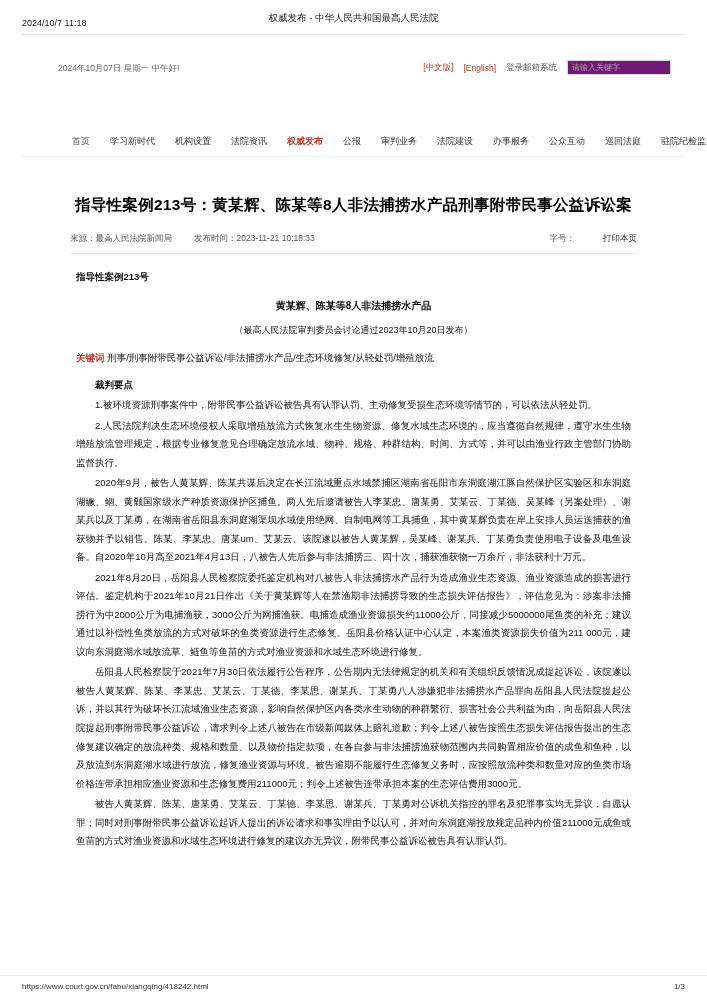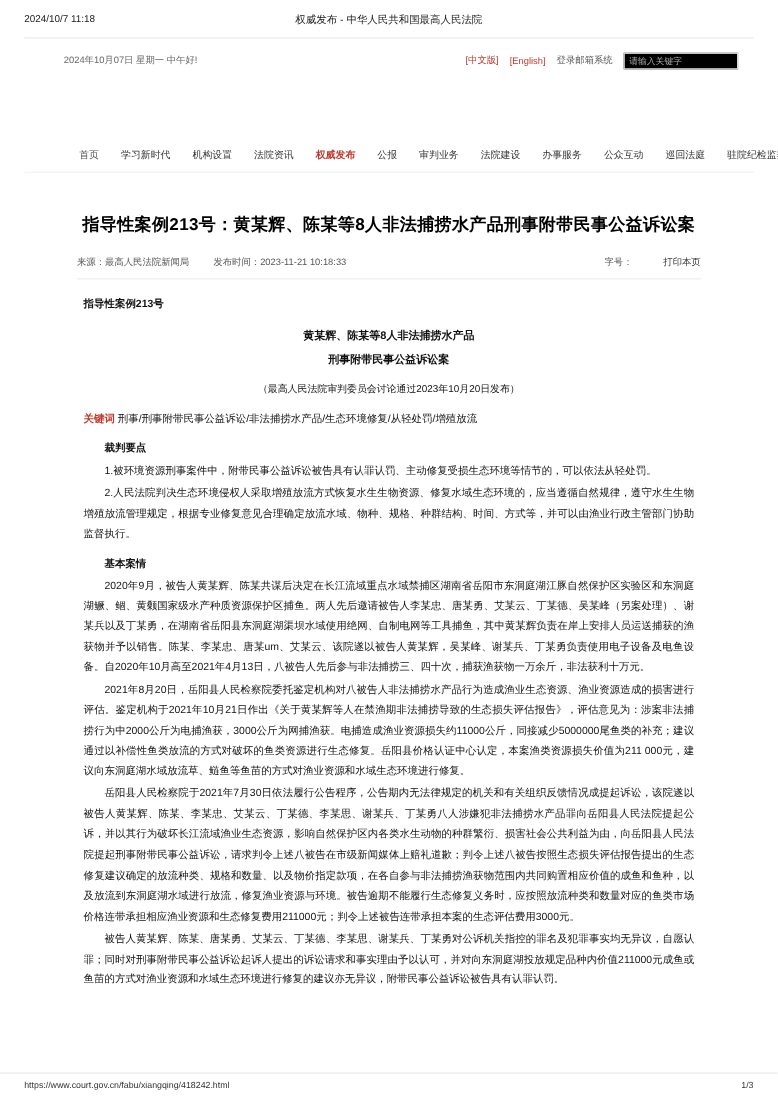--- a/index.html
+++ b/index.html
@@ -10,21 +10,21 @@
     background: #ffffff;
     font-family: "Liberation Sans", sans-serif;
     color: #000000;
     position: relative;
     overflow: hidden;
   }
 
   
   .print-header {
     display: flex;
-    align-items: flex-start;
+    align-items: center;
     padding: 12px 22px 0 22px;
     font-size: 9px;
     color: #222;
     position: relative;
     height: 34px;
   }
   .print-date { font-size: 9px; color: #1a1a1a; }
   .print-title {
     position: absolute;
     left: 0; right: 0;
@@ -36,35 +36,35 @@
 
   .page-frame {
     margin: 0 22px;
     border-top: 1px solid #e7e7e7;
     padding-top: 0;
   }
 
   
   .site-topbar {
     display: flex;
-    align-items: center;
+    align-items: flex-end;
     height: 40px;
     padding: 0 14px 0 36px;
     font-size: 8.5px;
     color: #555;
   }
   .topbar-left { flex: 1; color: #666; font-size: 8.5px; }
   .topbar-right { display: flex; align-items: center; gap: 10px; }
   .lang-link { color: #c0392b; font-size: 8.5px; }
   .lang-link.en { color: #c0392b; }
   .topbar-link { color: #555; font-size: 8.5px; }
   .search-box {
     width: 104px; height: 15px;
     border: 1px solid #d8d8d8;
-    background: #000000;
+    background: #701a75;
     font-size: 8px;
     color: #aaa;
     padding: 0 4px;
     line-height: 13px;
   }
 
   
   .banner { height: 52px; }
 
   
@@ -192,32 +192,30 @@
     <div class="article-meta">
       <span class="meta-source">来源：最高人民法院新闻局</span>
       <span class="meta-time">发布时间：2023-11-21 10:18:33</span>
       <span class="meta-fontsize">字号：</span>
       <span class="meta-print">打印本页</span>
     </div>
 
     <div class="body-wrap">
       <div class="case-no">指导性案例213号</div>
       <div class="ctitle1">黄某辉、陈某等8人非法捕捞水产品</div>
-      <div class="ctitle2">刑事附带民事公益诉讼案</div>
       <div class="approved">（最高人民法院审判委员会讨论通过2023年10月20日发布）</div>
 
       <div class="kw-line">
         <span class="kw-label">关键词</span><span> 刑事/刑事附带民事公益诉讼/非法捕捞水产品/生态环境修复/从轻处罚/增殖放流</span>
       </div>
 
       <div class="sec-head-ind">裁判要点</div>
       <p class="p">1.被环境资源刑事案件中，附带民事公益诉讼被告具有认罪认罚、主动修复受损生态环境等情节的，可以依法从轻处罚。</p>
       <p class="p">2.人民法院判决生态环境侵权人采取增殖放流方式恢复水生生物资源、修复水域生态环境的，应当遵循自然规律，遵守水生生物增殖放流管理规定，根据专业修复意见合理确定放流水域、物种、规格、种群结构、时间、方式等，并可以由渔业行政主管部门协助监督执行。</p>
 
-      <div class="sec-head-ind">基本案情</div>
       <p class="p">2020年9月，被告人黄某辉、陈某共谋后决定在长江流域重点水域禁捕区湖南省岳阳市东洞庭湖江豚自然保护区实验区和东洞庭湖鳜、鲴、黄颡国家级水产种质资源保护区捕鱼。两人先后邀请被告人李某忠、唐某勇、艾某云、丁某德、吴某峰（另案处理）、谢某兵以及丁某勇，在湖南省岳阳县东洞庭湖渠坝水域使用绝网、自制电网等工具捕鱼，其中黄某辉负责在岸上安排人员运送捕获的渔获物并予以销售。陈某、李某忠、唐某um、艾某云、该院遂以被告人黄某辉，吴某峰、谢某兵、丁某勇负责使用电子设备及电鱼设备。自2020年10月高至2021年4月13日，八被告人先后参与非法捕捞三、四十次，捕获渔获物一万余斤，非法获利十万元。</p>
       <p class="p">2021年8月20日，岳阳县人民检察院委托鉴定机构对八被告人非法捕捞水产品行为造成渔业生态资源、渔业资源造成的损害进行评估。鉴定机构于2021年10月21日作出《关于黄某辉等人在禁渔期非法捕捞导致的生态损失评估报告》，评估意见为：涉案非法捕捞行为中2000公斤为电捕渔获，3000公斤为网捕渔获。电捕造成渔业资源损失约11000公斤，同接减少5000000尾鱼类的补充；建议通过以补偿性鱼类放流的方式对破坏的鱼类资源进行生态修复。岳阳县价格认证中心认定，本案渔类资源损失价值为211 000元，建议向东洞庭湖水域放流草、鲢鱼等鱼苗的方式对渔业资源和水域生态环境进行修复。</p>
       <p class="p">岳阳县人民检察院于2021年7月30日依法履行公告程序，公告期内无法律规定的机关和有关组织反馈情况成提起诉讼，该院遂以被告人黄某辉、陈某、李某忠、艾某云、丁某德、李某思、谢某兵、丁某勇八人涉嫌犯非法捕捞水产品罪向岳阳县人民法院提起公诉，并以其行为破坏长江流域渔业生态资源，影响自然保护区内各类水生动物的种群繁衍、损害社会公共利益为由，向岳阳县人民法院提起刑事附带民事公益诉讼，请求判令上述八被告在市级新闻媒体上赔礼道歉；判令上述八被告按照生态损失评估报告提出的生态修复建议确定的放流种类、规格和数量、以及物价指定款项，在各自参与非法捕捞渔获物范围内共同购置相应价值的成鱼和鱼种，以及放流到东洞庭湖水域进行放流，修复渔业资源与环境。被告逾期不能履行生态修复义务时，应按照放流种类和数量对应的鱼类市场价格连带承担相应渔业资源和生态修复费用211000元；判令上述被告连带承担本案的生态评估费用3000元。</p>
       <p class="p">被告人黄某辉、陈某、唐某勇、艾某云、丁某德、李某思、谢某兵、丁某勇对公诉机关指控的罪名及犯罪事实均无异议，自愿认罪；同时对刑事附带民事公益诉讼起诉人提出的诉讼请求和事实理由予以认可，并对向东洞庭湖投放规定品种内价值211000元成鱼或鱼苗的方式对渔业资源和水域生态环境进行修复的建议亦无异议，附带民事公益诉讼被告具有认罪认罚。</p>
     </div>
   </div>
 
 </div>
 
 <div class="print-footer">

